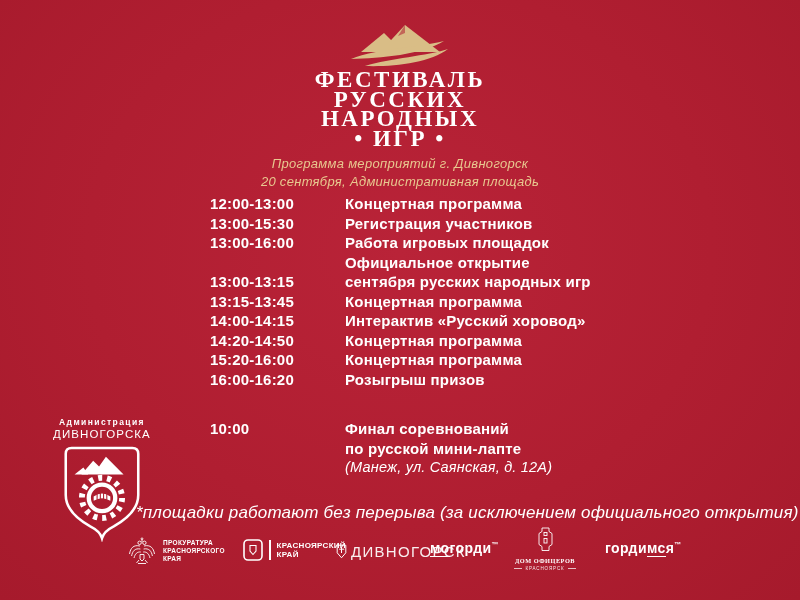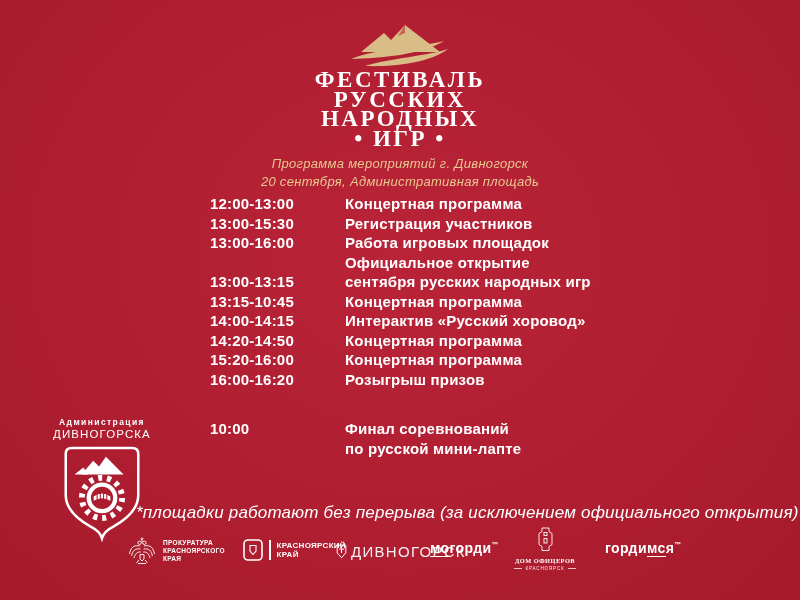--- a/index.html
+++ b/index.html
@@ -121,21 +121,21 @@
         </div>
     </div>
     <div class="sch-row">
       <div class="sch-time">13:00-13:15</div>
       <div class="sch-desc">
         <div>Официальное открытие</div>
         <div>сентября русских народных игр</div>
       </div>
     </div>
     <div class="sch-row">
-      <div class="sch-time">13:15-10:45</div>
+      <div class="sch-time">13:15-13:45</div>
       <div class="sch-desc">
           <div>Концертная программа</div>
         </div>
     </div>
     <div class="sch-row">
       <div class="sch-time">14:00-14:15</div>
       <div class="sch-desc">
           <div>Интерактив «Русский хоровод»</div>
         </div>
     </div>
@@ -157,20 +157,21 @@
           <div>Розыгрыш призов</div>
         </div>
     </div>
   </section>
 
   <section class="final">
     <div class="sch-time">10:00</div>
     <div class="sch-desc">
       <div>Финал соревнований</div>
       <div>по русской мини-лапте</div>
+      <div class="venue">(Манеж, ул. Саянская, д. 12А)</div>
     </div>
   </section>
 
   <aside class="admin">
     <div class="admin-line1">Администрация</div>
     <div class="admin-line2">ДИВНОГОРСКА</div>
     <svg width="84" height="98" viewBox="0 0 84 100" aria-hidden="true">
       <path d="M11 4 H73 Q79 4 79 10 V52 Q79 70 54 84 Q44 89 42 96 Q40 89 30 84 Q5 70 5 52 V10 Q5 4 11 4 Z" fill="none" stroke="#fff" stroke-width="2.6"></path>
       <polygon points="21,31 33,17 39,23 46,13 64,31" fill="#fff"></polygon>
       <polygon points="14,31 23,24 28,31" fill="#fff"></polygon>

